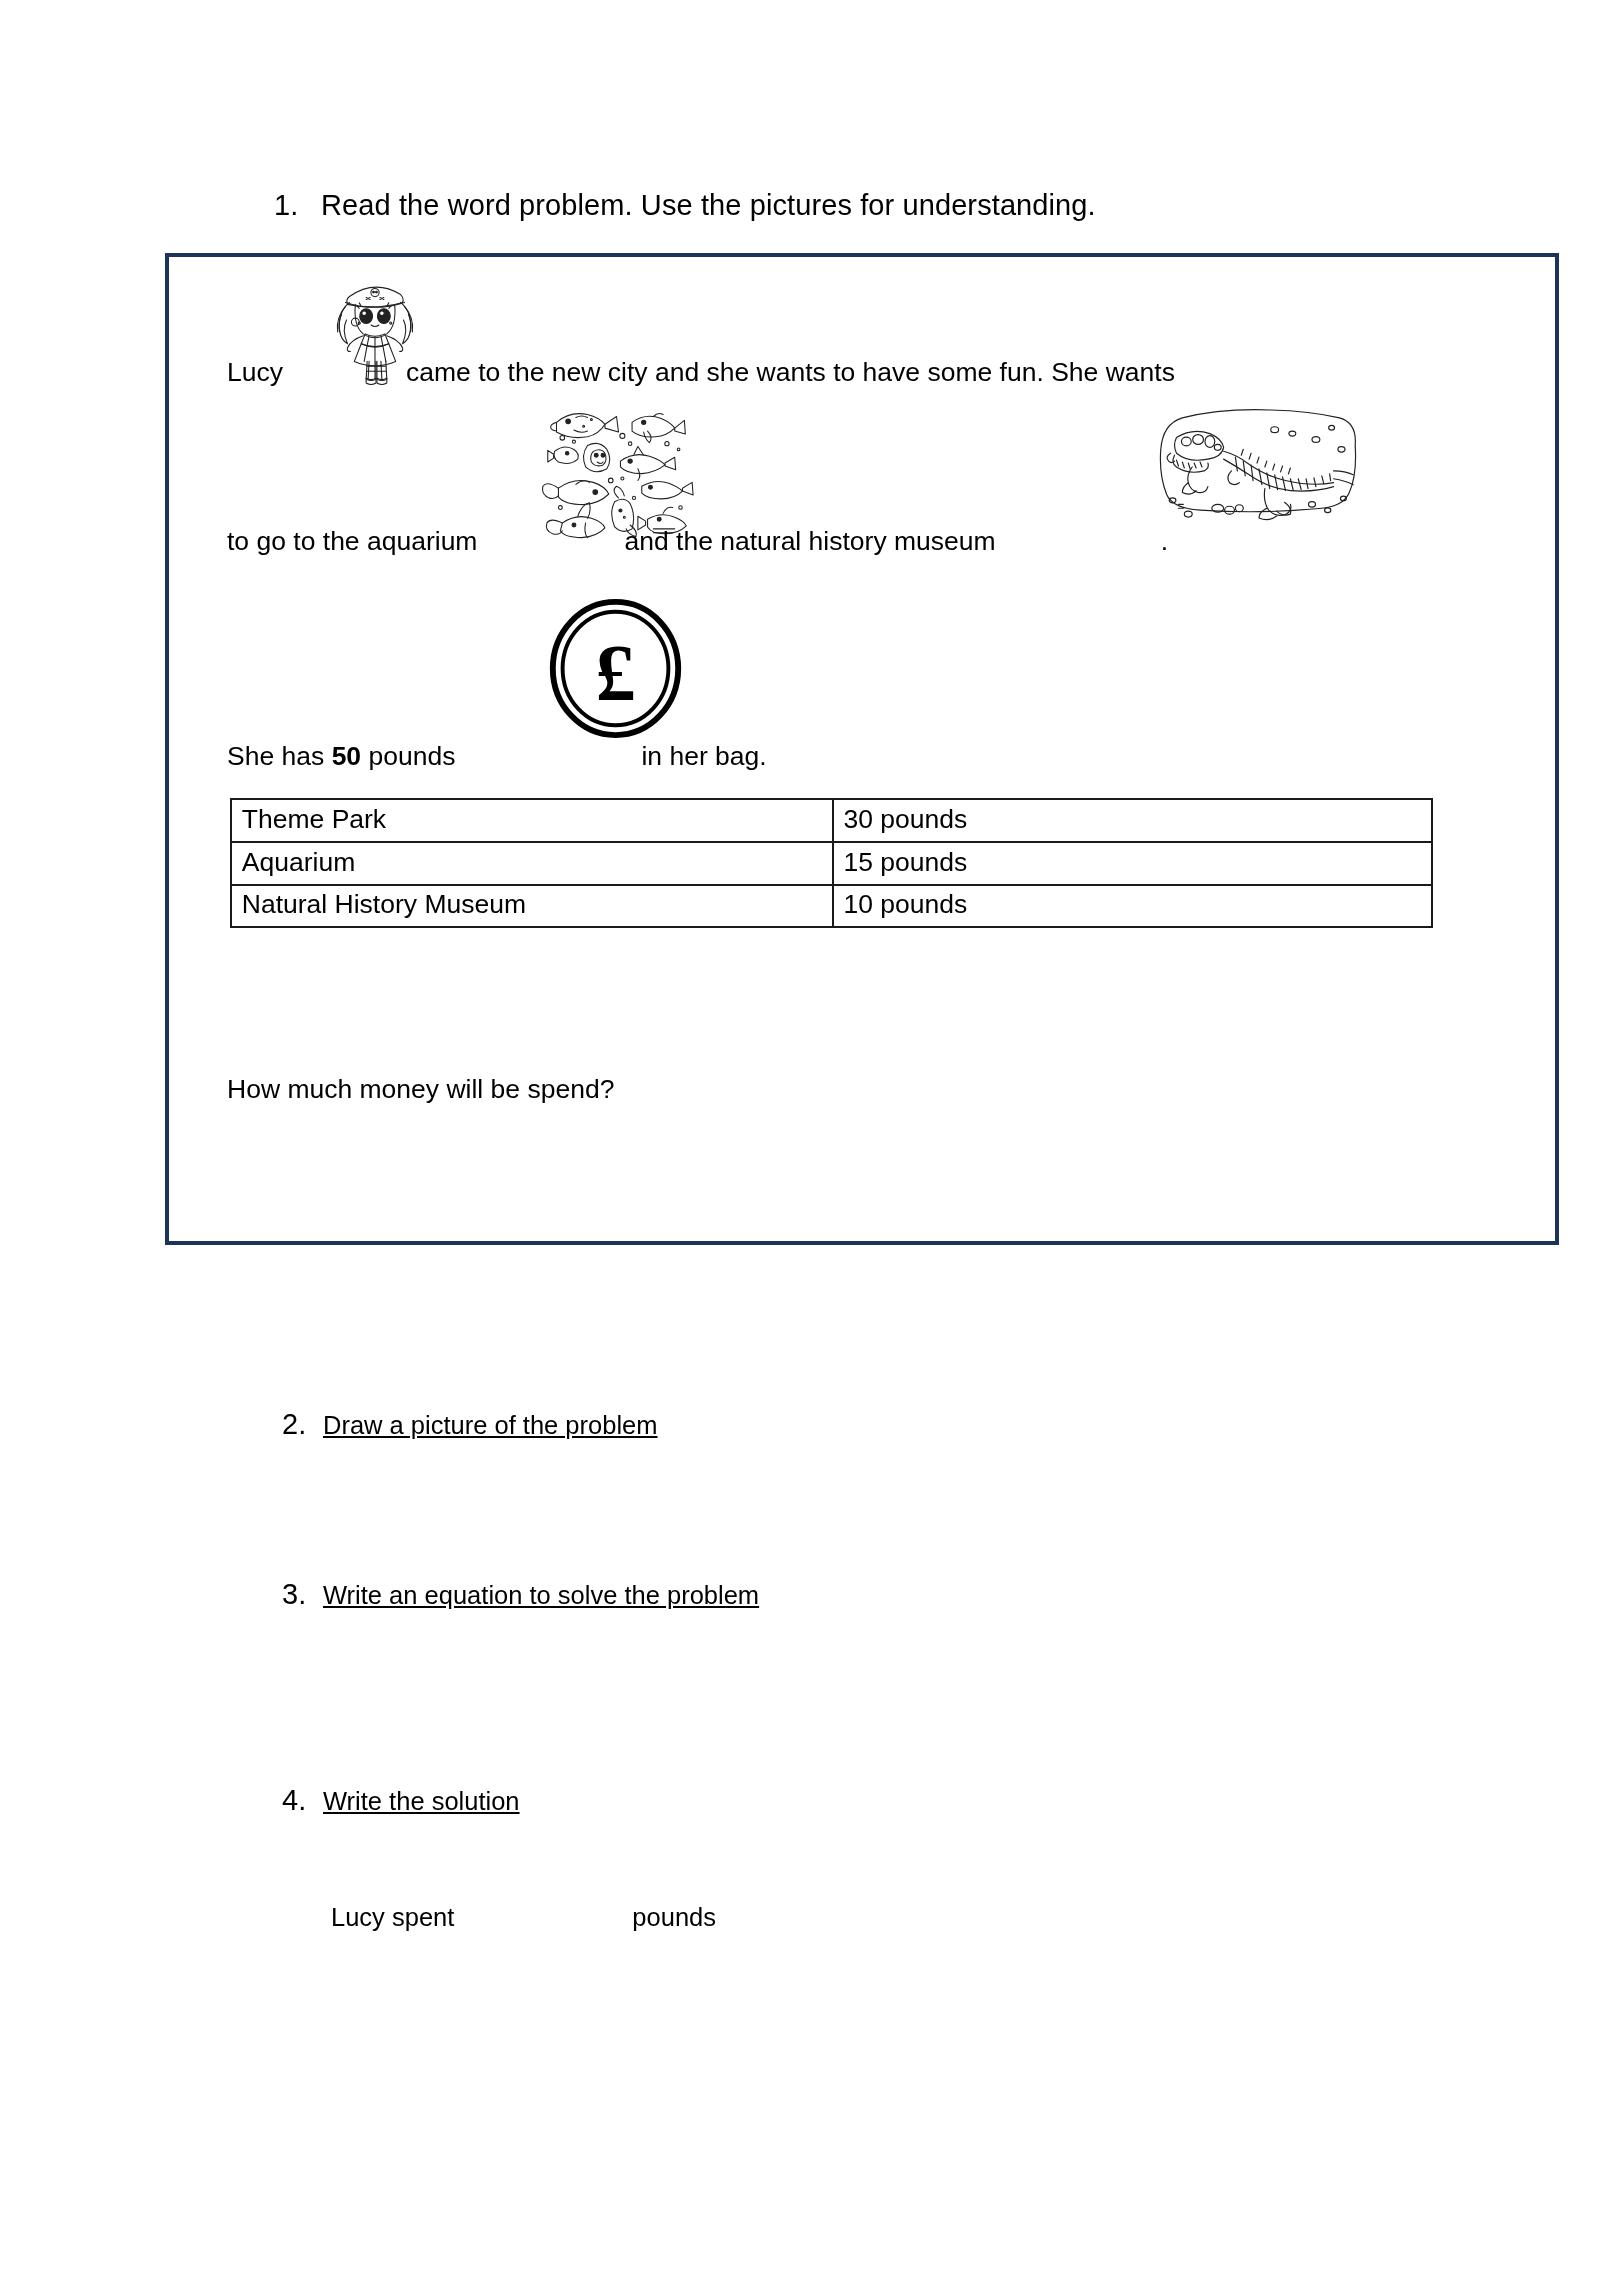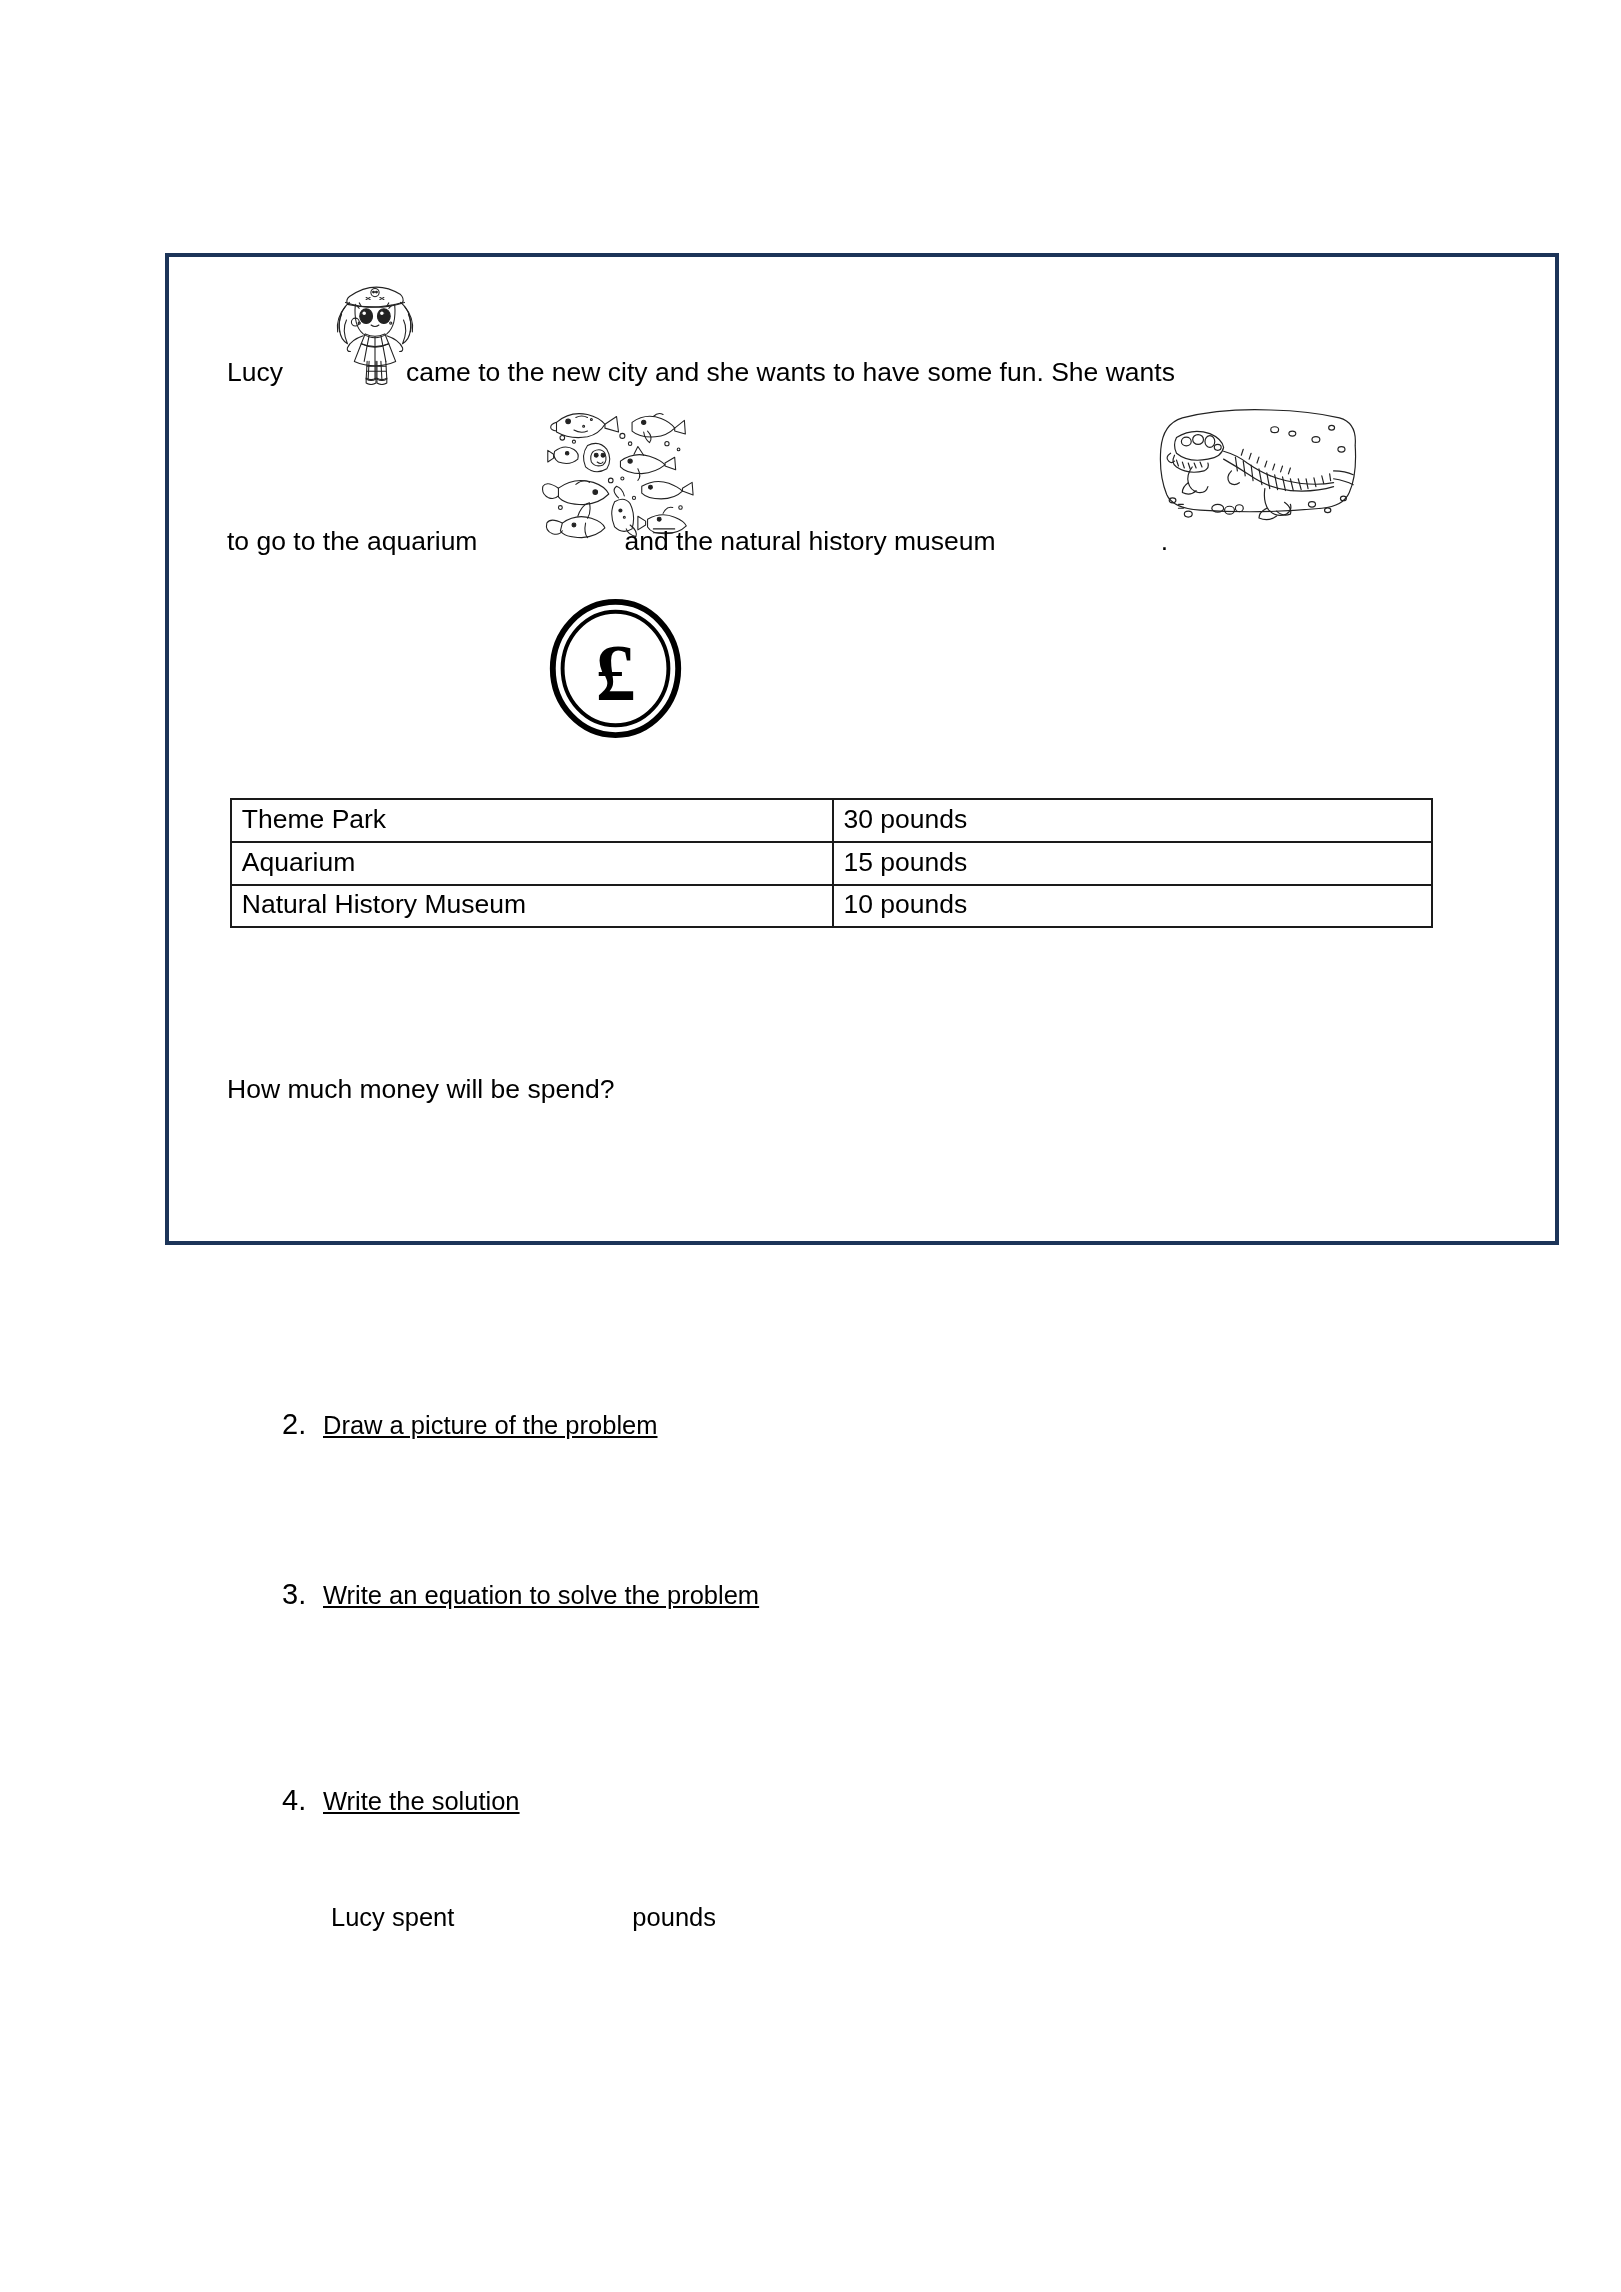--- a/index.html
+++ b/index.html
@@ -149,20 +149,23 @@
     line-height: 33px;
     white-space: nowrap;
   }
   .answer-line .blank { display: inline-block; width: 178px; }
 </style>
 </head>
 <body>
 
 <div class="page">
 
+  <div class="heading-1">
+    <span class="num">1.</span><span>Read the word problem. Use the pictures for understanding.</span>
+  </div>
 
   <div class="problem-box"></div>
 
   <div class="girl-art">
     <svg viewBox="0 0 120 120" width="118" height="118" fill="none" stroke="#222" stroke-width="1.1" stroke-linecap="round" stroke-linejoin="round">
 
       <path d="M34 30 q26 -18 52 -2 q4 4 2 8 q-28 8 -56 2 q-2 -5 2 -8 z"></path>
       <path d="M30 36 q30 10 60 0"></path>
 
       <circle cx="60" cy="26" r="4.2"></circle>
@@ -343,20 +346,23 @@
   </div>
 
   <div class="line ln-2">
     <span>to go to the aquarium</span><span class="gap-fish"></span><span>and the natural history museum</span><span class="gap-dino"></span><span>.</span>
   </div>
 
   <div class="line ln-1">
     <span>Lucy</span><span class="gap-sm"></span><span>came to the new city and she wants to have some fun. She wants</span>
   </div>
 
+  <div class="line ln-3">
+    <span>She has</span>&nbsp;<span class="bold">50</span>&nbsp;<span>pounds</span><span class="gap-coin"></span><span>in her bag.</span>
+  </div>
 
   <div class="line ln-4">How much money will be spend?</div>
 
   <table class="price-table">
     <tbody>
       <tr>
         <td class="c-name">Theme Park</td>
         <td class="c-price">30 pounds</td>
       </tr>
       <tr>

